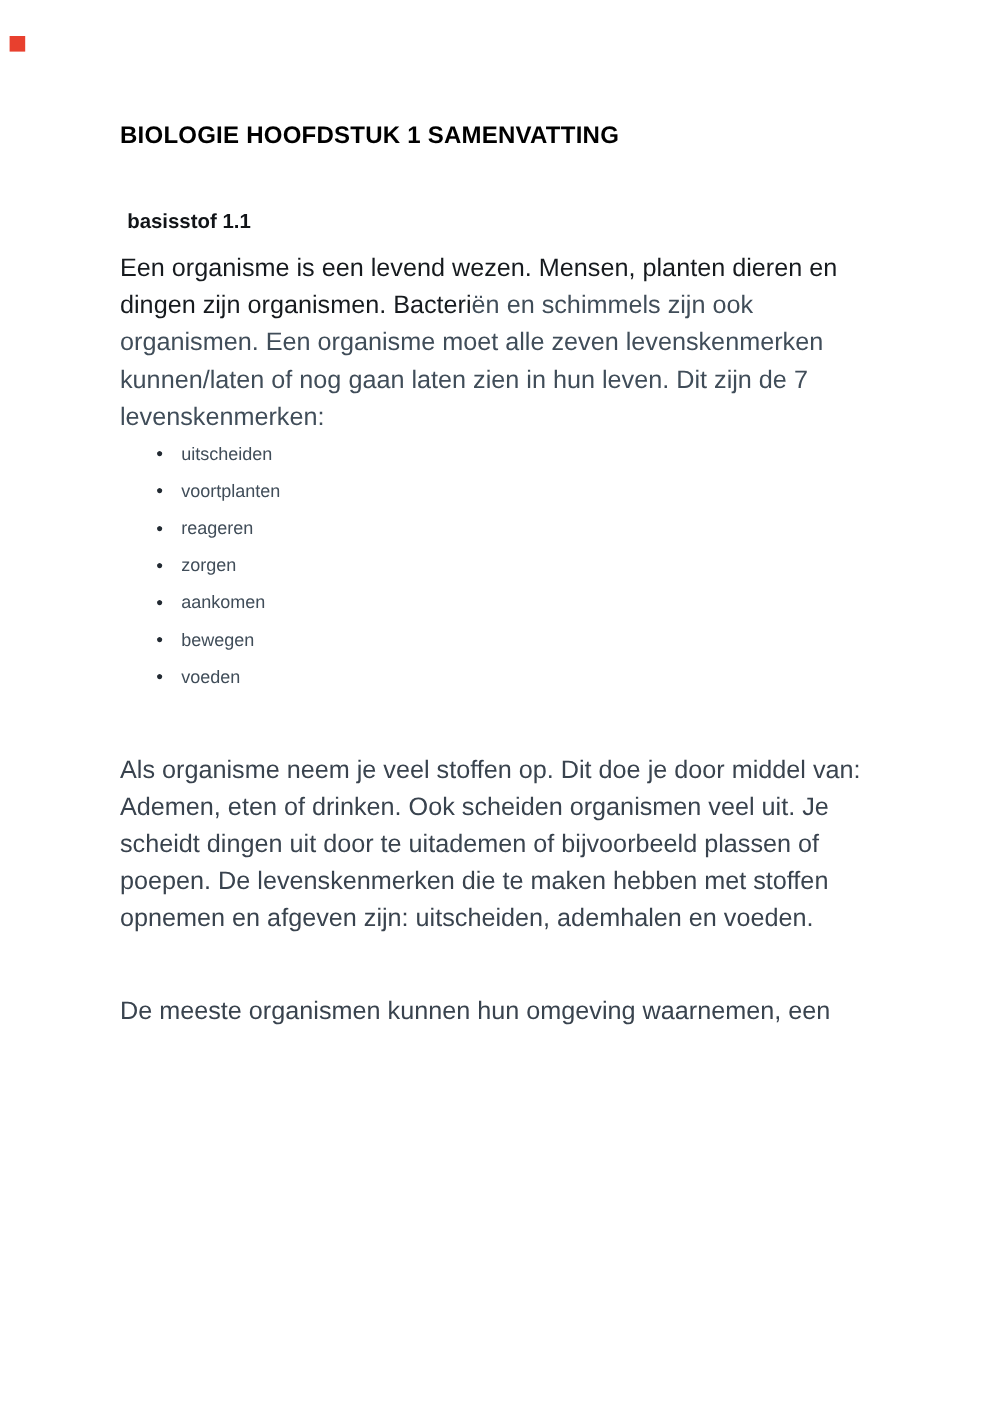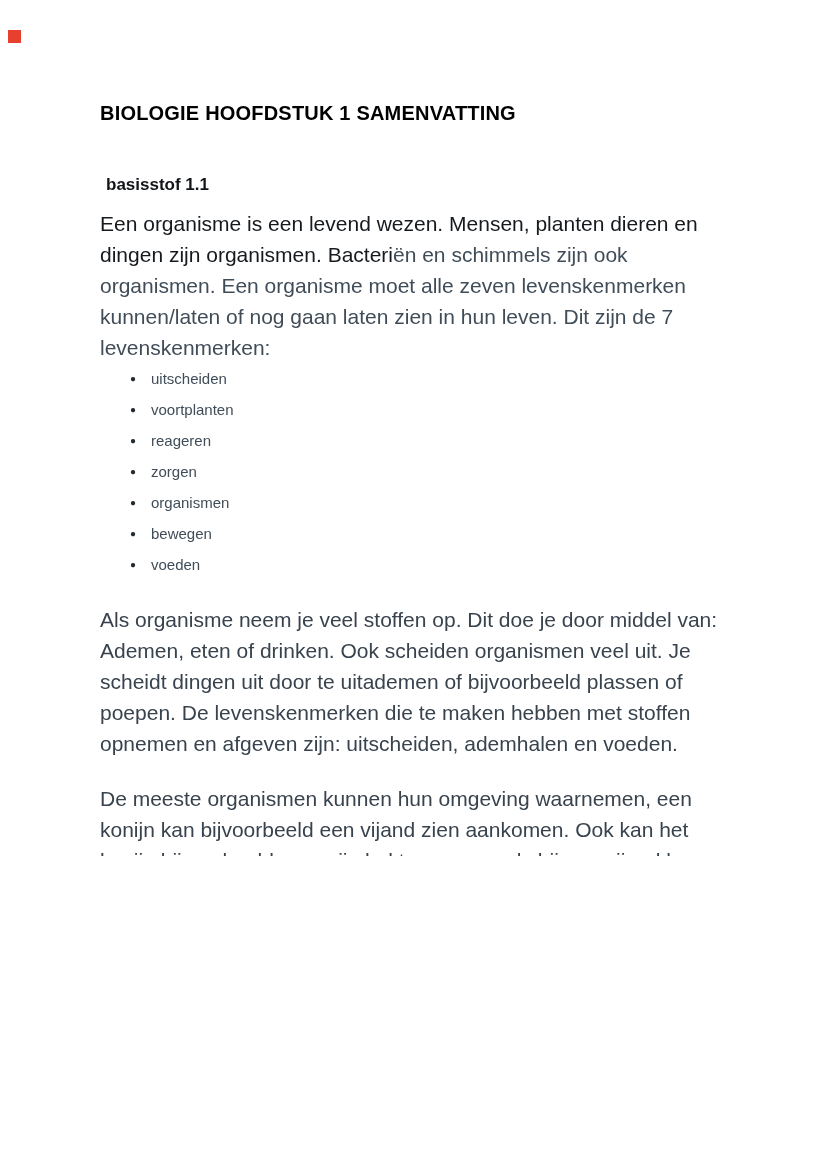--- a/index.html
+++ b/index.html
@@ -81,21 +81,21 @@
   ul.kenmerken li .bullet {
     position: absolute;
     left: 0;
     top: 0;
     font-size: 10px;
     line-height: 31px;
     color: #222a32;
   }
 
   .para {
-    margin-top: 24px;
+    margin-top: 46px;
   }
 </style>
 </head>
 <body>
 
 <div class="page">
 
   <div class="comment-marker"></div>
 
   <div class="content">
@@ -118,21 +118,21 @@
       <li>
         <span class="bullet">●</span>
         <span>reageren</span>
       </li>
       <li>
         <span class="bullet">●</span>
         <span>zorgen</span>
       </li>
       <li>
         <span class="bullet">●</span>
-        <span>organismen</span>
+        <span>aankomen</span>
       </li>
       <li>
         <span class="bullet">●</span>
         <span>bewegen</span>
       </li>
       <li>
         <span class="bullet">●</span>
         <span>voeden</span>
       </li>
     </ul>

